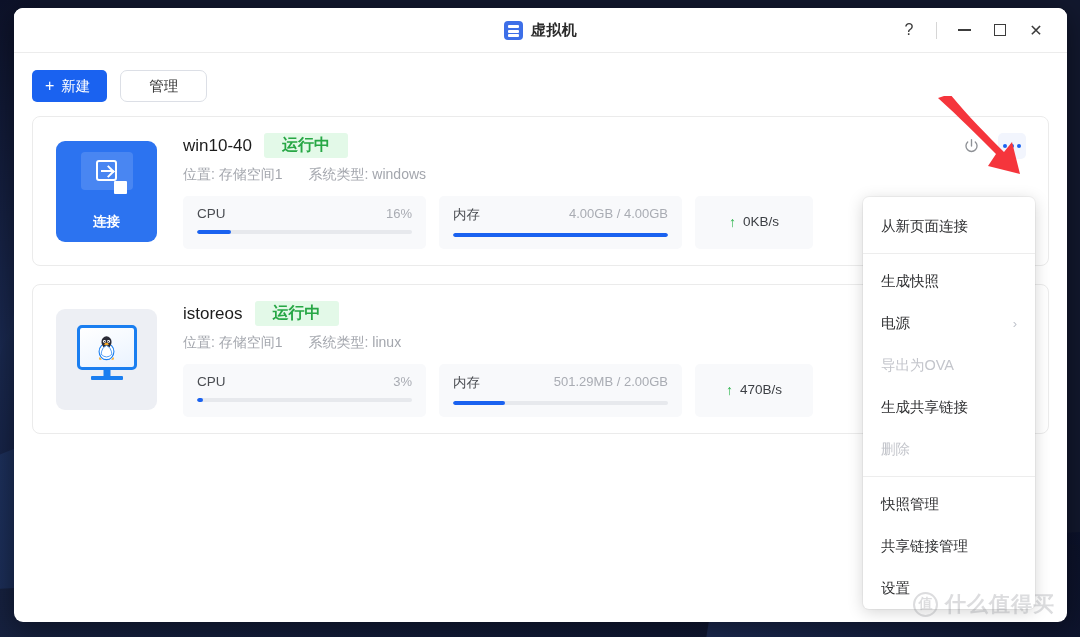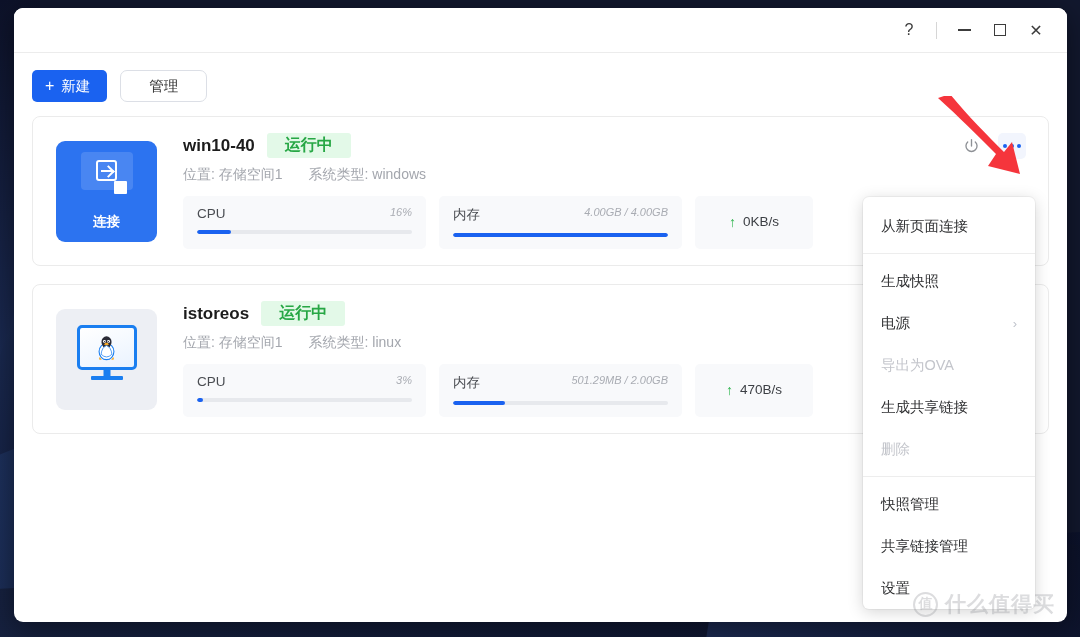--- a/index.html
+++ b/index.html
@@ -260,21 +260,21 @@
     margin-left: 26px;
     min-width: 0;
   }
   .vm-head {
     display: flex;
     align-items: center;
     gap: 12px;
   }
   .vm-name {
     font-size: 17px;
-    font-weight: 700;
+    font-weight: 400;
     color: #1c1c1c;
   }
   .vm-badge {
     background: #e3f9e8;
     color: #27a745;
     font-size: 16px;
     padding: 2px 18px;
     border-radius: 3px;
     font-weight: 600;
   }
@@ -308,21 +308,21 @@
     gap: 7px;
   }
   .stat-top {
     display: flex;
     justify-content: space-between;
     align-items: flex-start;
     margin-bottom: 9px;
     gap: 41px;
   }
   .stat-label { font-size: 13.5px; color: #4a4d52; }
-  .stat-value { font-size: 11px; color: #a9acb3; font-style: italic; }
+  .stat-value { font-size: 13px; color: #a9acb3; }
   .bar-track {
     height: 4px;
     background: #e7e9ed;
     border-radius: 2px;
     overflow: hidden;
   }
   .bar-fill {
     height: 100%;
     background: #1a62f0;
     border-radius: 2px;
@@ -439,20 +439,24 @@
 <div id="desktop">
   <div class="wall-shape w5"></div>
   <div class="wall-shape w1"></div>
   <div class="wall-shape w2"></div>
   <div class="wall-shape w3"></div>
   <div class="wall-shape w4"></div>
 
   <div id="window">
 
     <div id="titlebar">
+      <div id="title-center">
+        <span class="title-icon"></span>
+        <span id="title-text">虚拟机</span>
+      </div>
       <div id="win-controls">
         <div class="wc">?</div>
         <span class="wc-sep"></span>
         <div class="wc">
           <span class="glyph-min"></span>
         </div>
         <div class="wc">
           <span class="glyph-max"></span>
         </div>
         <div class="wc">✕</div>

